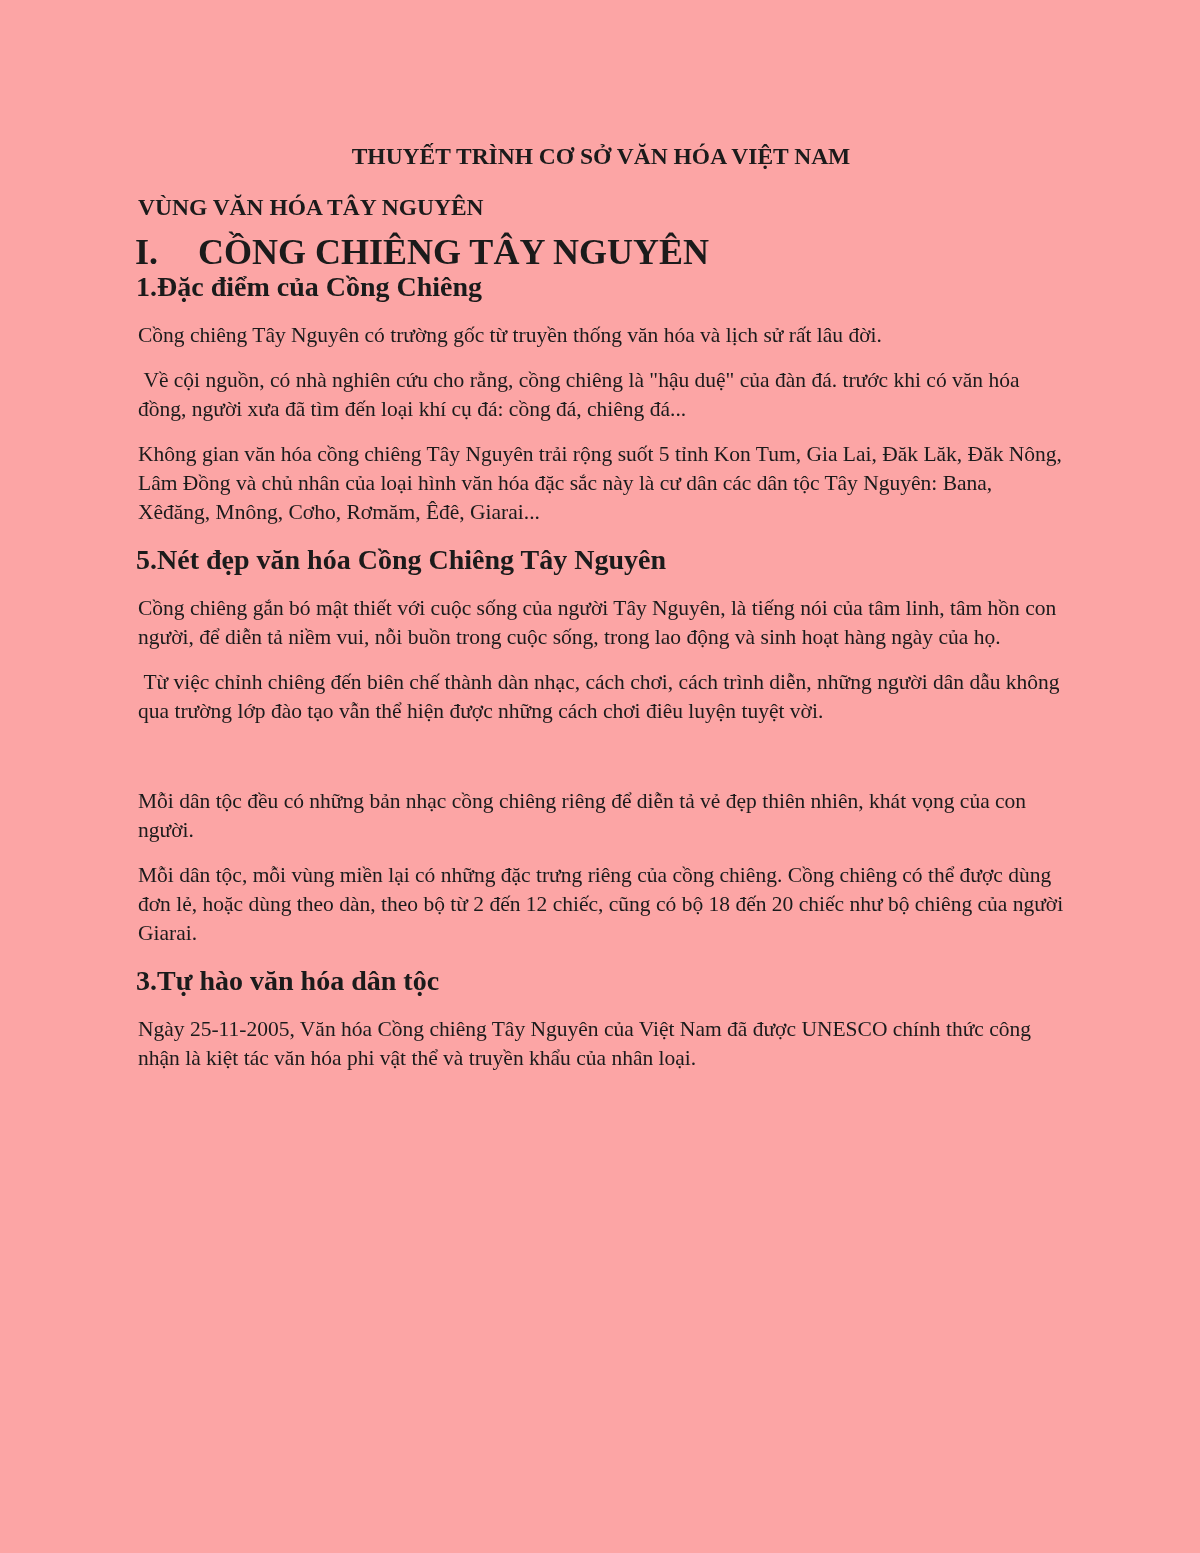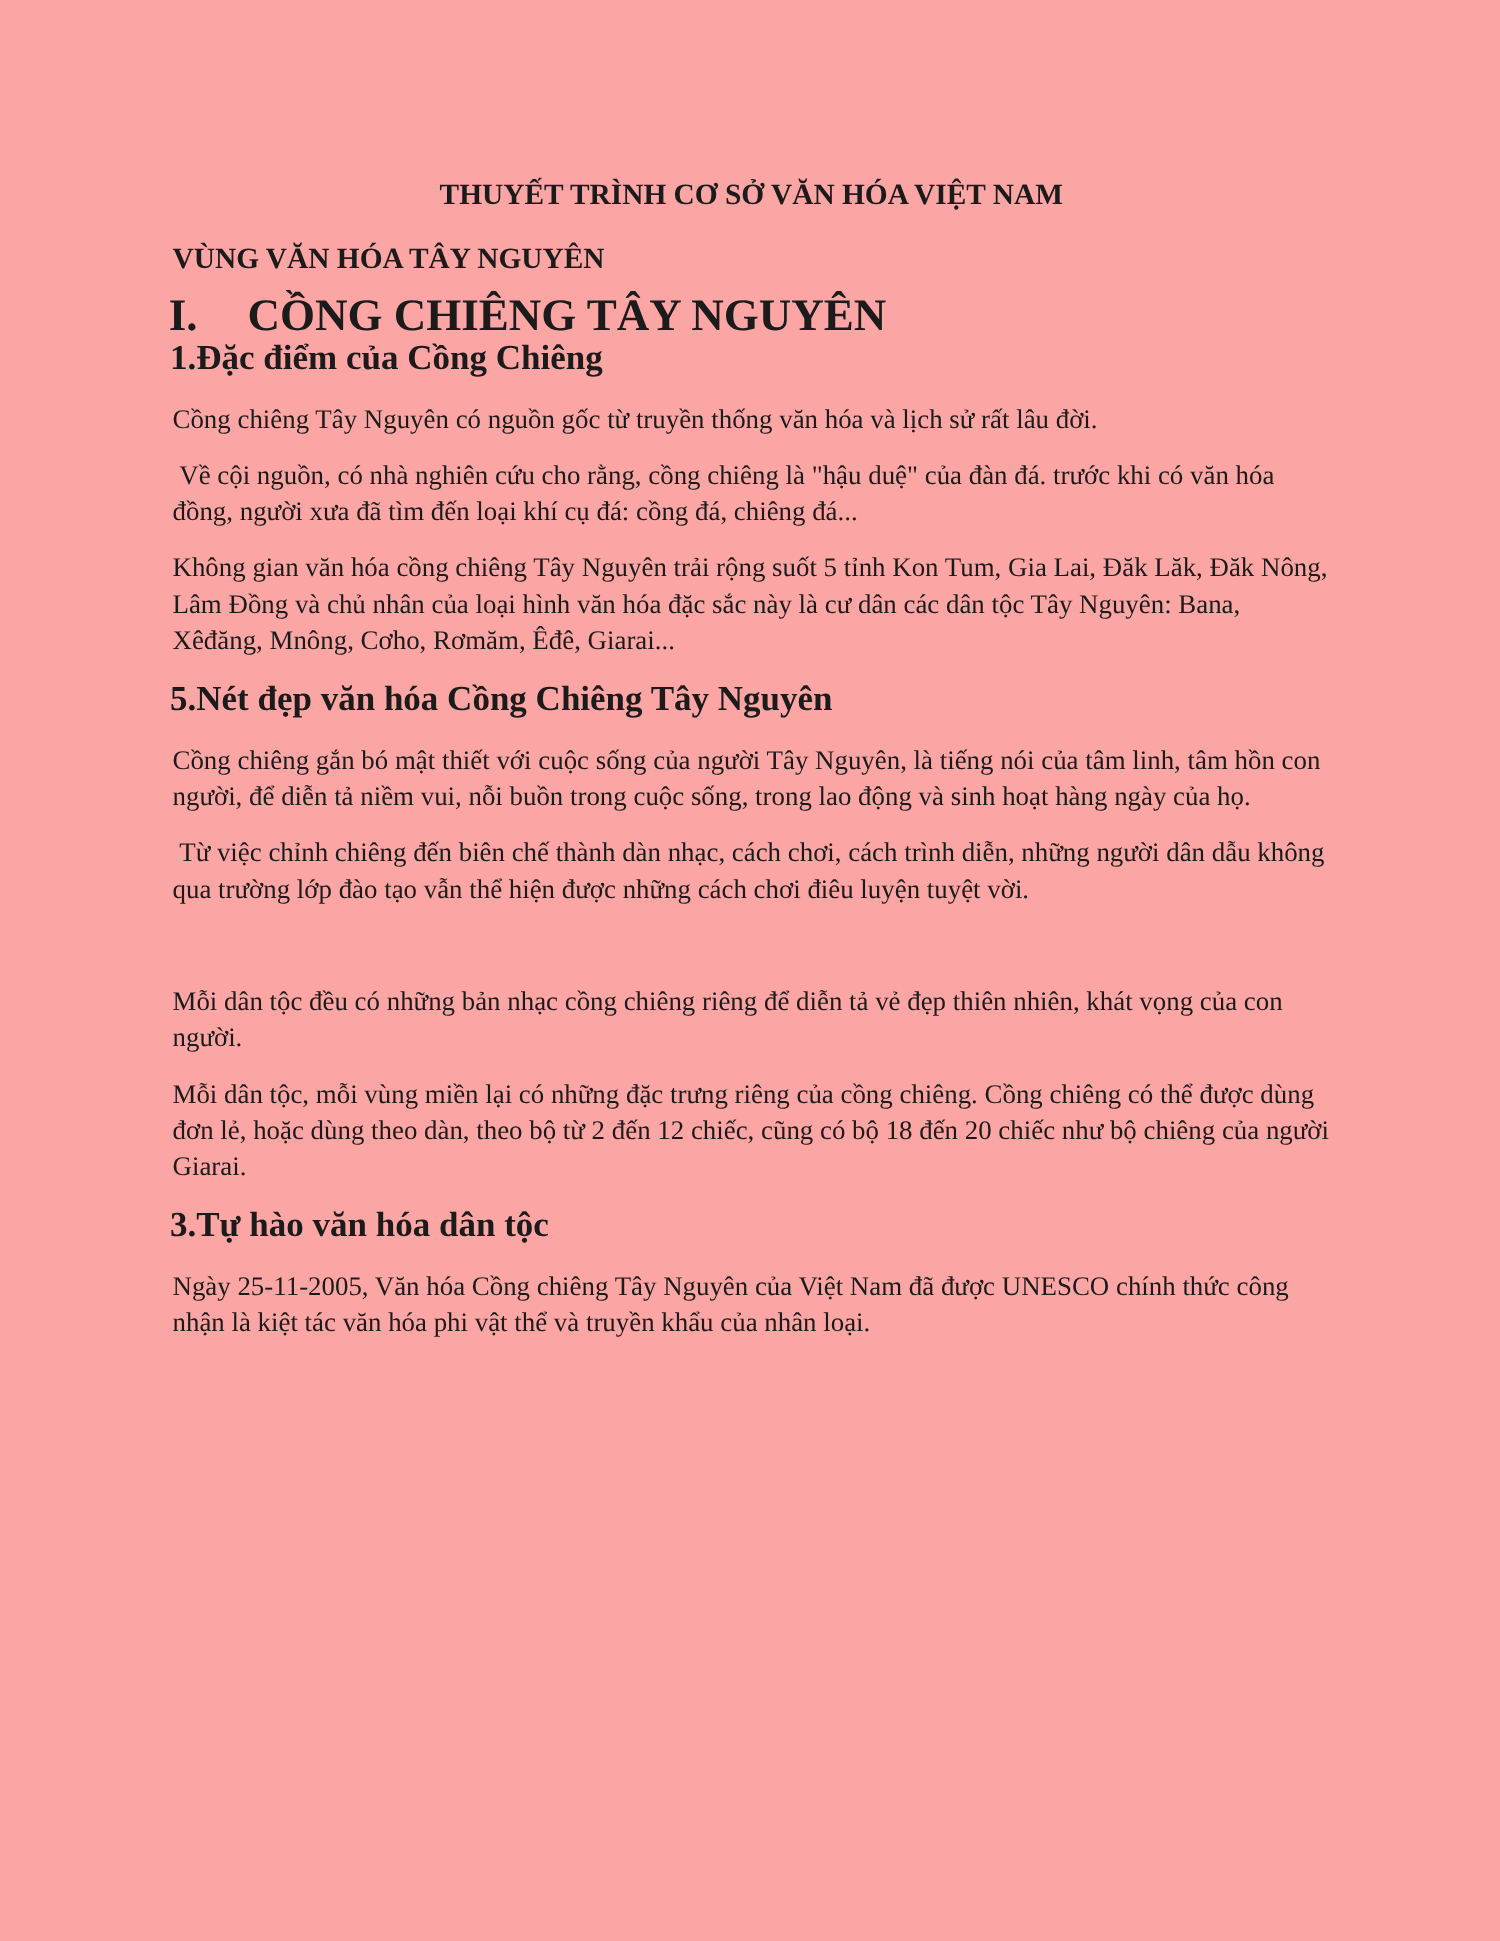--- a/index.html
+++ b/index.html
@@ -68,21 +68,21 @@
   <div class="doc-title">THUYẾT TRÌNH CƠ SỞ VĂN HÓA VIỆT NAM</div>
 
   <div class="doc-subtitle">VÙNG VĂN HÓA TÂY NGUYÊN</div>
 
   <div class="roman-heading">
     <span class="numeral">I.</span><span>CỒNG CHIÊNG TÂY NGUYÊN</span>
   </div>
 
   <div class="sub-heading">1.Đặc điểm của Cồng Chiêng</div>
 
-  <p class="body-para">Cồng chiêng Tây Nguyên có nguồn gốc từ truyền thống văn hóa và lịch sử rất lâu đời.</p>
+  <p class="body-para">Cồng chiêng Tây Nguyên có trường gốc từ truyền thống văn hóa và lịch sử rất lâu đời.</p>
 
   <p class="body-para"> Về cội nguồn, có nhà nghiên cứu cho rằng, cồng chiêng là "hậu duệ" của đàn đá. trước khi có văn hóa đồng, người xưa đã tìm đến loại khí cụ đá: cồng đá, chiêng đá...</p>
 
   <p class="body-para">Không gian văn hóa cồng chiêng Tây Nguyên trải rộng suốt 5 tỉnh Kon Tum, Gia Lai, Đăk Lăk, Đăk Nông, Lâm Đồng và chủ nhân của loại hình văn hóa đặc sắc này là cư dân các dân tộc Tây Nguyên: Bana, Xêđăng, Mnông, Cơho, Rơmăm, Êđê, Giarai...</p>
 
   <div class="sub-heading">5.Nét đẹp văn hóa Cồng Chiêng Tây Nguyên</div>
 
   <p class="body-para">Cồng chiêng gắn bó mật thiết với cuộc sống của người Tây Nguyên, là tiếng nói của tâm linh, tâm hồn con người, để diễn tả niềm vui, nỗi buồn trong cuộc sống, trong lao động và sinh hoạt hàng ngày của họ.</p>
 
 

